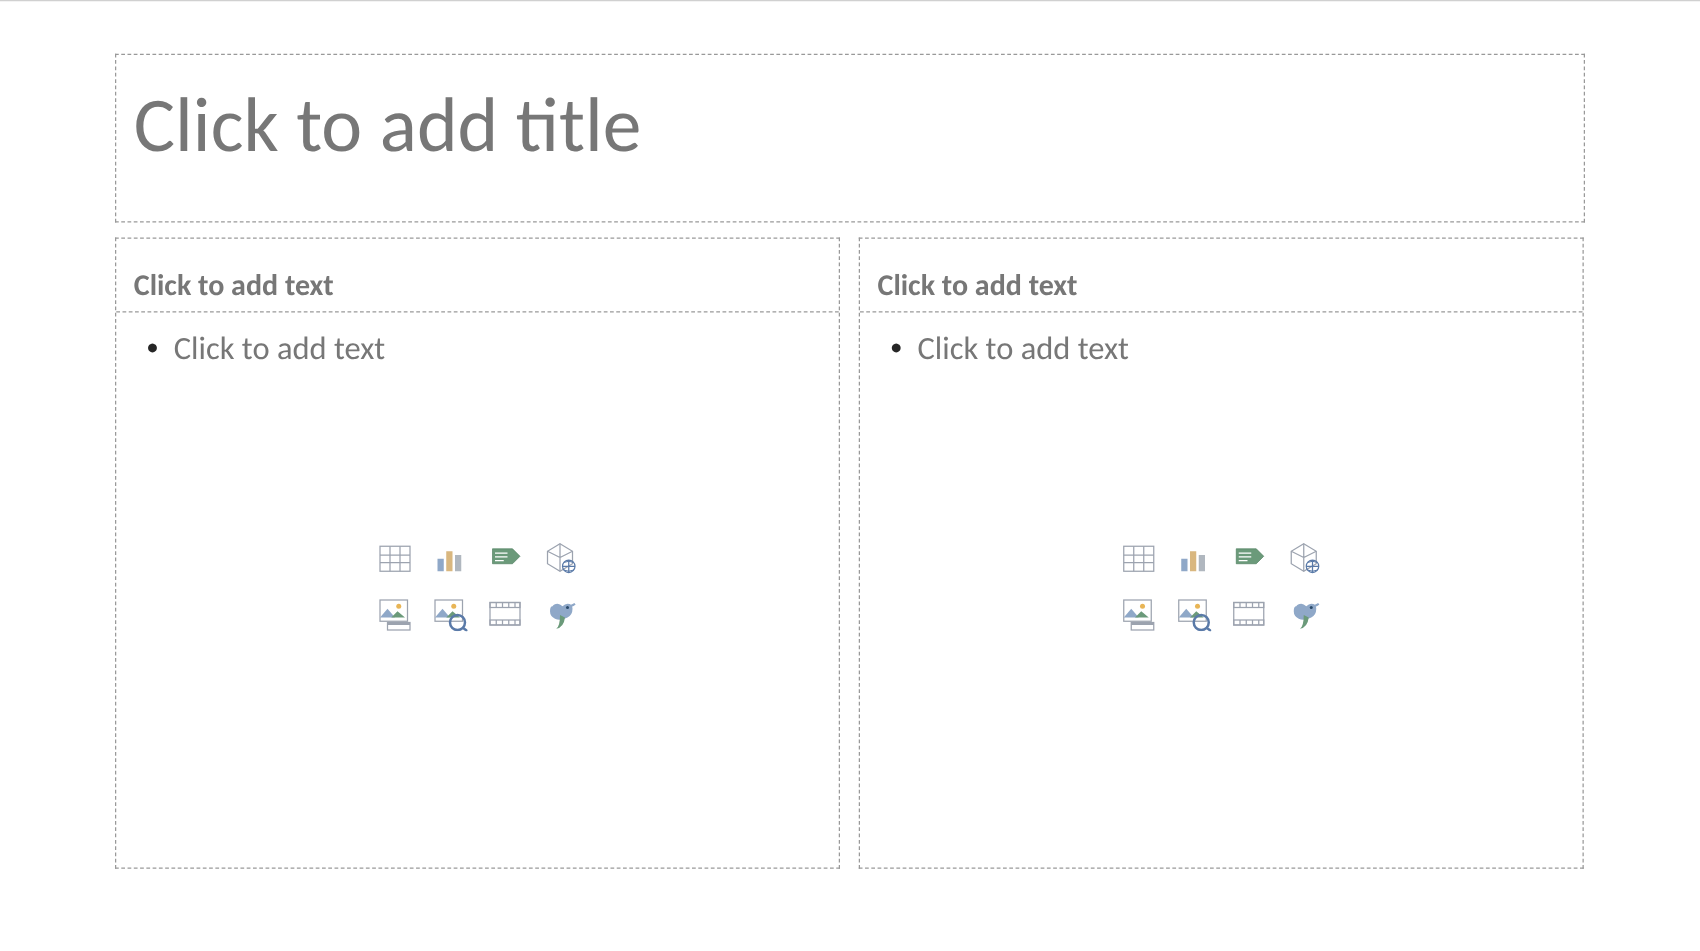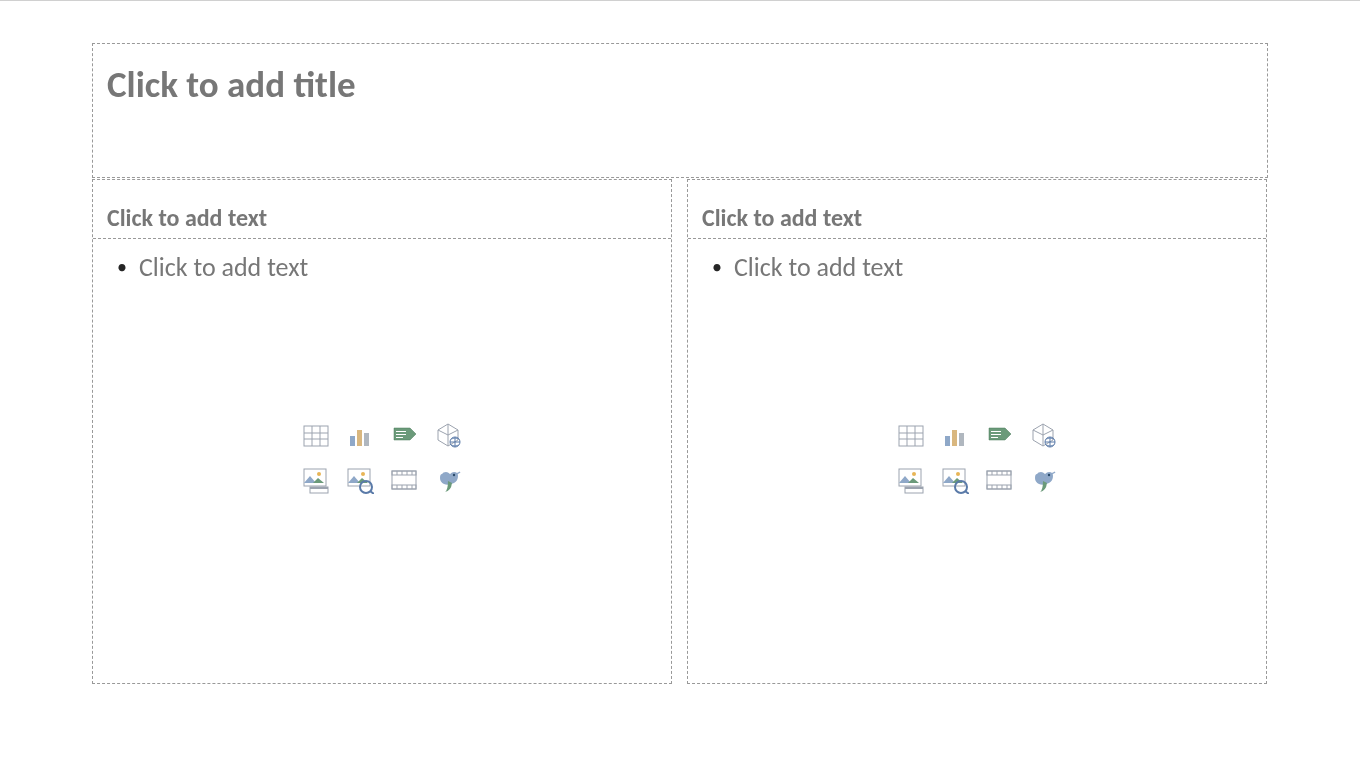--- a/index.html
+++ b/index.html
@@ -25,31 +25,31 @@
     .title-box {
       position: absolute;
       left: 0;
       top: 0;
       width: 1176px;
       height: 135px;
       border: 1px dashed #999;
       padding: 18px 14px;
     }
     .title-text {
-      font-size: 37px;
-      font-weight: 700;
+      font-size: 62px;
+      font-weight: 400;
       color: #777;
       font-family: 'Calibri Light', Calibri, sans-serif;
     }
     .content-box {
       position: absolute;
       width: 580px;
       height: 505px;
       border: 1px dashed #999;
-      top: 136px;
+      top: 147px;
     }
     .content-left {
       left: 0;
     }
     .content-right {
       left: 595px;
     }
     .content-header {
       padding: 23px 14px 6px 14px;
       border-bottom: 1px dashed #999;

